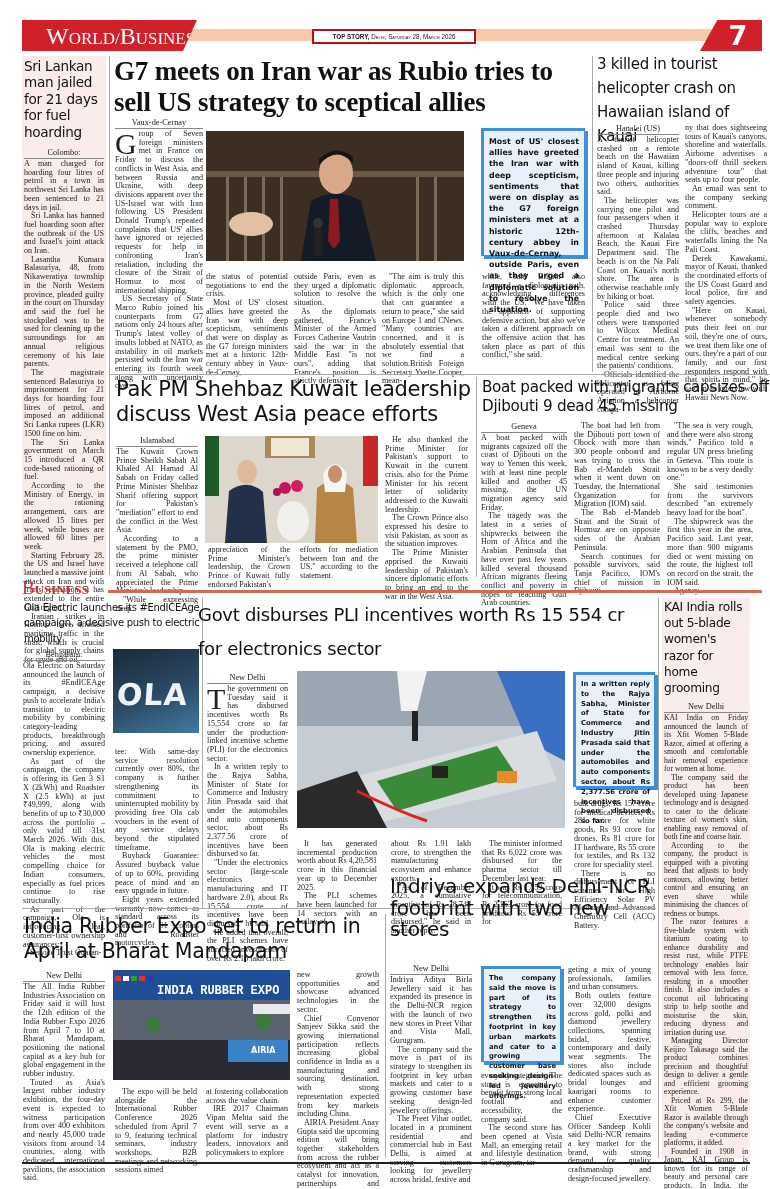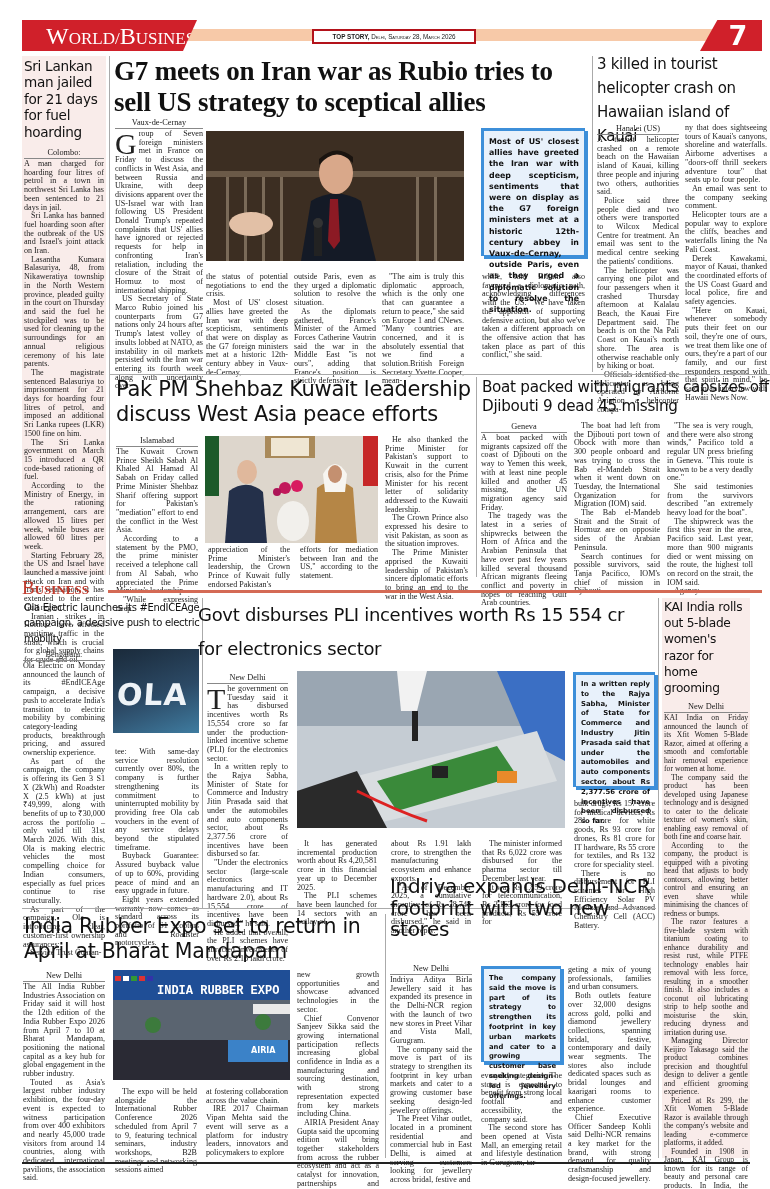--- a/index.html
+++ b/index.html
@@ -109,22 +109,22 @@
   </div>
 </div>
 
 <div class="vrule" style="left:592px;top:56px;height:316px"></div>
 
 <div class="abs hl-sans" style="left:597px;top:52px;width:170px;font-size:15px;line-height:24px">3 killed in tourist helicopter crash on Hawaiian island of Kauai</div>
 <div class="abs" style="left:597px;top:124px;width:82px">
   <div class="dateline">Hanalei (US)</div>
   <div class="body-text">
     <p class="first">A tourist helicopter crashed on a remote beach on the Hawaiian island of Kauai, killing three people and injuring two others, authorities said.</p>
+    <p>The helicopter was carrying one pilot and four passengers when it crashed Thursday afternoon at Kalalau Beach, the Kauai Fire Department said. The beach is on the Na Pali Coast on Kauai's north shore. The area is otherwise reachable only by hiking or boat.</p>
     <p>Police said three people died and two others were transported to Wilcox Medical Centre for treatment. An email was sent to the medical centre seeking the patients' conditions.</p>
-    <p>The helicopter was carrying one pilot and four passengers when it crashed Thursday afternoon at Kalalau Beach, the Kauai Fire Department said. The beach is on the Na Pali Coast on Kauai's north shore. The area is otherwise reachable only by hiking or boat.</p>
     <p>Officials identified the helicopter as being operated by Airborne Aviation, a helicopter compa-</p>
   </div>
 </div>
 <div class="abs" style="left:685px;top:124px;width:82px">
   <div class="body-text">
     <p class="first">ny that does sightseeing tours of Kauai's canyons, shoreline and waterfalls. Airborne advertises a "doors-off thrill seekers adventure tour" that seats up to four people.</p>
     <p>An email was sent to the company seeking comment.</p>
     <p>Helicopter tours are a popular way to explore the cliffs, beaches and waterfalls lining the Na Pali Coast.</p>
     <p>Derek Kawakami, mayor of Kauai, thanked the coordinated efforts of the US Coast Guard and local police, fire and safety agencies.</p>
     <p>"Here on Kauai, whenever somebody puts their feet on our soil, they're one of ours, we treat them like one of ours, they're a part of our family, and our first responders respond with that spirit in mind," he said in an interview with Hawaii News Now.</p>
@@ -206,21 +206,21 @@
 
 <div class="abs" style="left:22px;top:577px;font-family:'Liberation Serif',serif;color:#c0392b;white-space:nowrap">
   <span style="font-size:19px">B</span><span style="font-size:13px;font-weight:700">USINESS</span>
 </div>
 <div class="abs" style="left:108px;top:590px;width:654px;height:3px;background:#d46a55"></div>
 
 <div class="abs hl-sans" style="left:24px;top:600px;width:176px;font-size:10px;line-height:15.4px">Ola Electric launches its #EndICEAge campaign, a decisive push to electric mobility</div>
 <div class="abs" style="left:23px;top:650px;width:82px">
   <div class="dateline">Bengaluru:</div>
   <div class="body-text">
-    <p class="first">Ola Electric on Monday announced the launch of its #EndICEAge campaign, a decisive push to accelerate India's transition to electric mobility by combining category-leading products, breakthrough pricing, and assured ownership experience.</p>
+    <p class="first">Ola Electric on Saturday announced the launch of its #EndICEAge campaign, a decisive push to accelerate India's transition to electric mobility by combining category-leading products, breakthrough pricing, and assured ownership experience.</p>
     <p>As part of the campaign, the company is offering its Gen 3 S1 X (2kWh) and Roadster X (2.5 kWh) at just ₹49,999, along with benefits of up to ₹30,000 across the portfolio – only valid till 31st March 2026. With this, Ola is making electric vehicles the most compelling choice for Indian consumers, especially as fuel prices continue to rise structurally.</p>
     <p>As part of the campaign, Ola is introducing clear, customer-first ownership assurances:</p>
     <p>Service Trust Guaran-</p>
   </div>
 </div>
 <div class="abs photo" style="left:113px;top:649px;width:86px;height:84px;background:linear-gradient(160deg,#1a2a3a 0%,#2c4a66 55%,#3f7ca0 100%)">
   <div style="position:absolute;left:4px;top:28px;font-family:'DejaVu Sans',sans-serif;font-weight:700;font-size:30px;color:#eef3f7;letter-spacing:1px;transform:skewX(-4deg)">OLA</div>
 </div>
 <div class="abs" style="left:115px;top:748px;width:84px">
   <div class="body-text">

